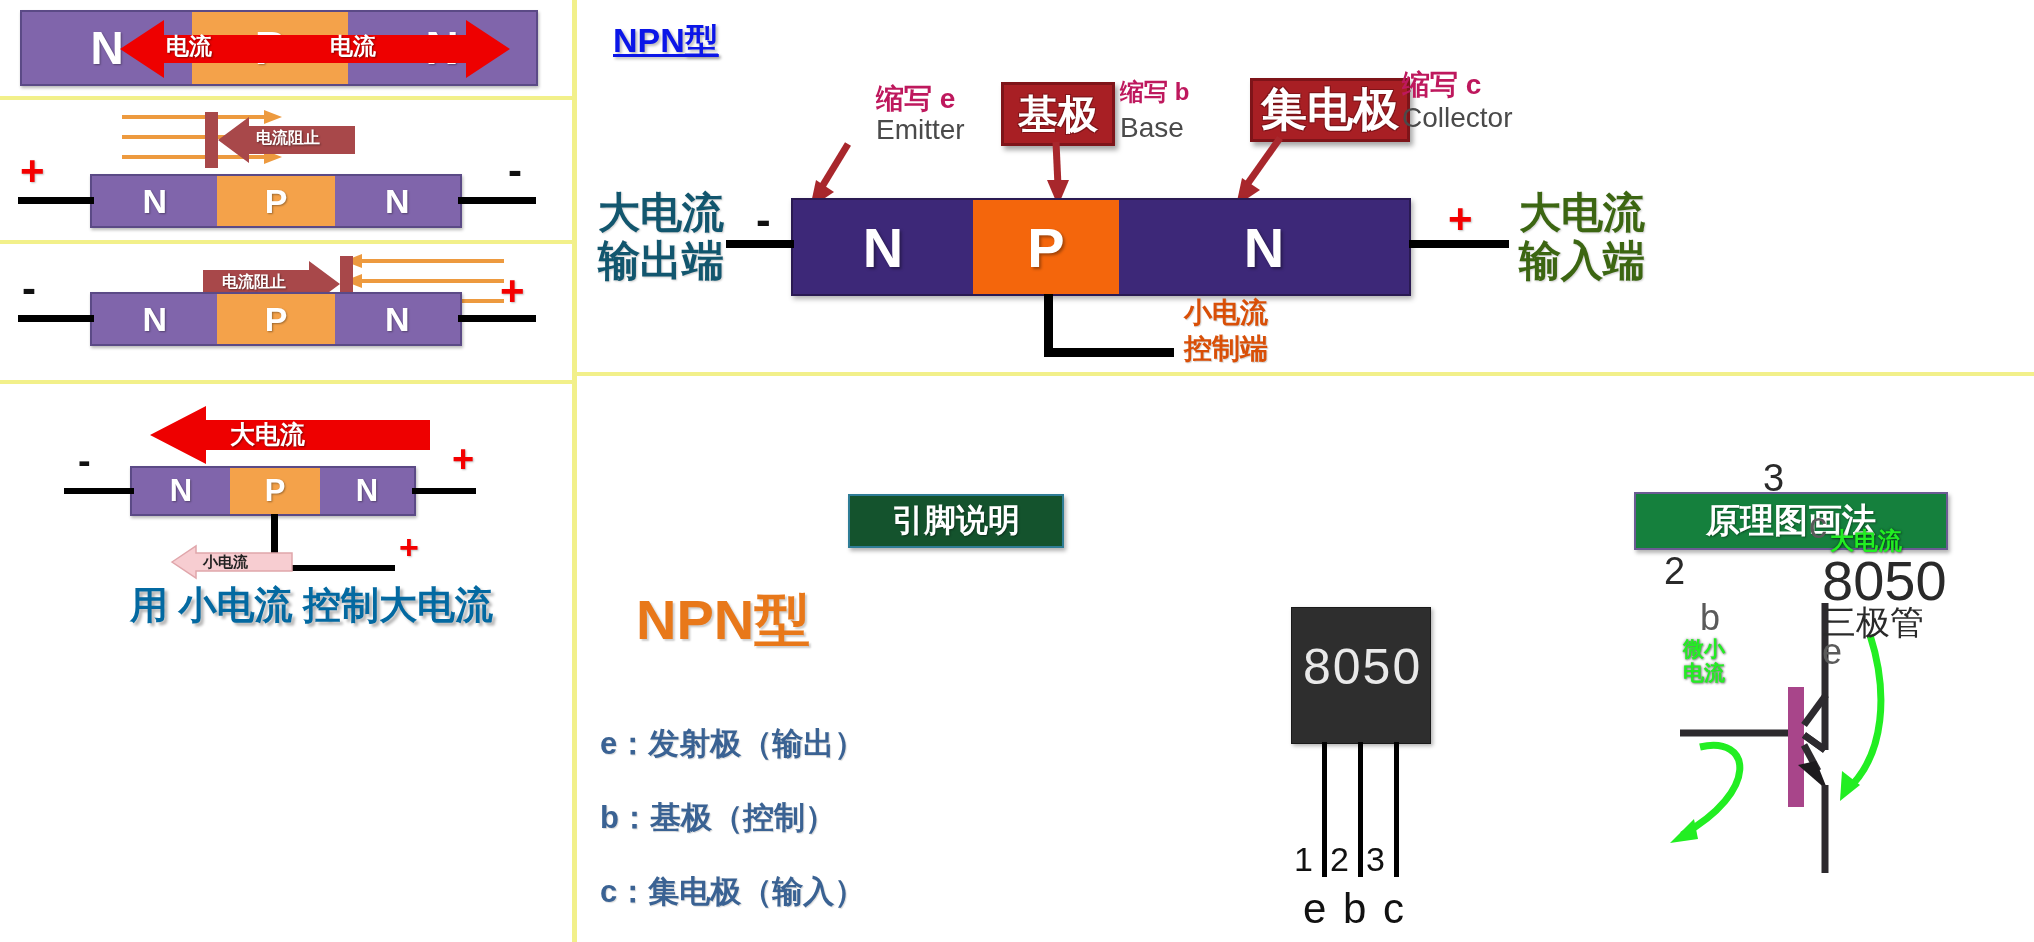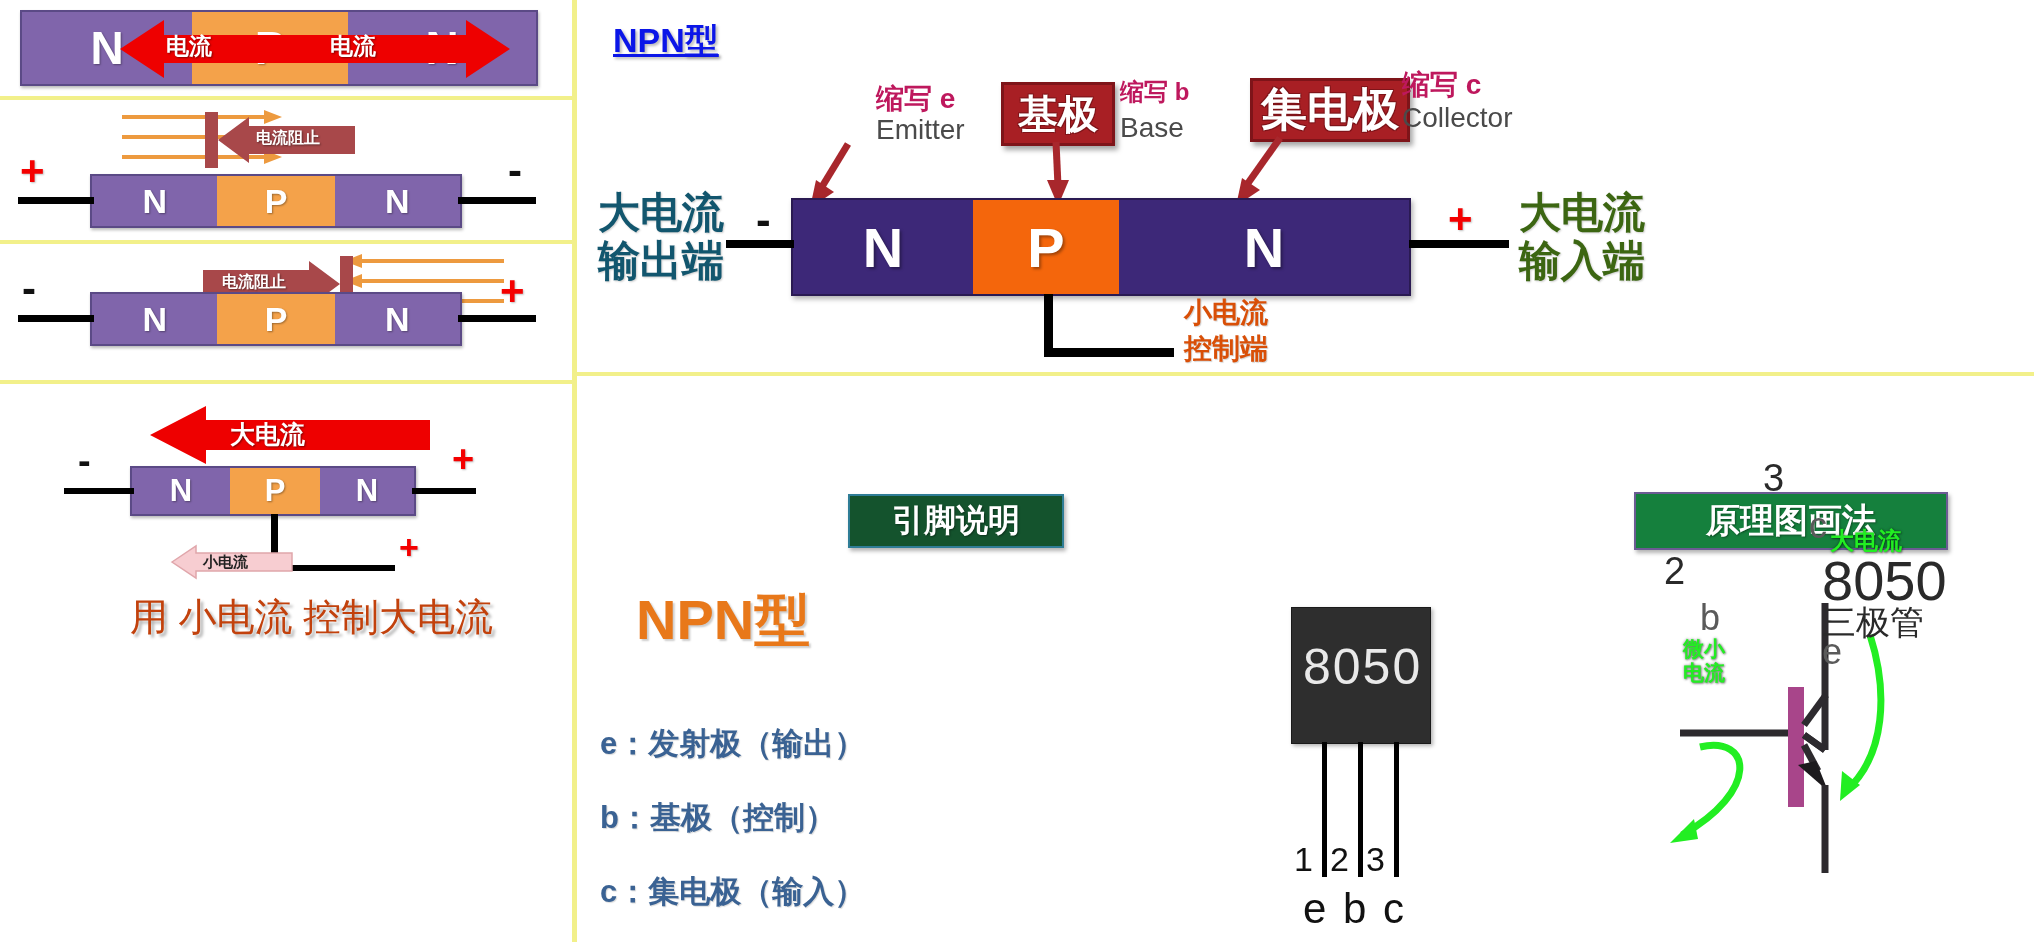--- a/index.html
+++ b/index.html
@@ -63,22 +63,22 @@
   .teal-txt{position:absolute;color:#12566e;font-weight:700;line-height:1.0;white-space:nowrap;
             text-shadow:1px 1px 2px rgba(0,0,0,.2);}
   .green-txt{position:absolute;color:#3c6612;font-weight:700;line-height:1.0;white-space:nowrap;
              text-shadow:1px 1px 2px rgba(0,0,0,.2);}
   .orange-txt{position:absolute;color:#d94f07;font-weight:700;line-height:1.05;white-space:nowrap;
               text-shadow:1px 1px 1px rgba(0,0,0,.18);}
   .steel-txt{position:absolute;color:#3a6293;font-weight:700;white-space:nowrap;
              text-shadow:1px 1px 1px rgba(0,0,0,.15);}
   .npn-orange{position:absolute;color:#e8781a;font-weight:700;white-space:nowrap;
               text-shadow:2px 2px 2px rgba(0,0,0,.2);}
-  .bigblue{position:absolute;color:#c2410c;font-weight:400;white-space:nowrap;
-           text-shadow:3px 3px 3px rgba(0,0,0,.3);margin-top:12px;}
+  .bigblue{position:absolute;color:#0369a1;font-weight:700;white-space:nowrap;
+           text-shadow:3px 3px 3px rgba(0,0,0,.3);}
 
   .pkg{position:absolute;background:#2e2e2e;border:1px solid #1a1a1a;
        box-shadow:2px 2px 4px rgba(0,0,0,.3);}
   .pkg-txt{position:absolute;color:#e9e9e9;font-weight:400;letter-spacing:2px;}
   .lead{position:absolute;background:#000;}
   .pin-num{position:absolute;color:#111;font-weight:400;}
   .pin-ltr{position:absolute;color:#111;font-weight:400;}
 
   .sym-txt{position:absolute;color:#2a2a2a;font-weight:400;white-space:nowrap;}
   .sym-lbl{position:absolute;color:#5a5a5a;font-weight:400;}

